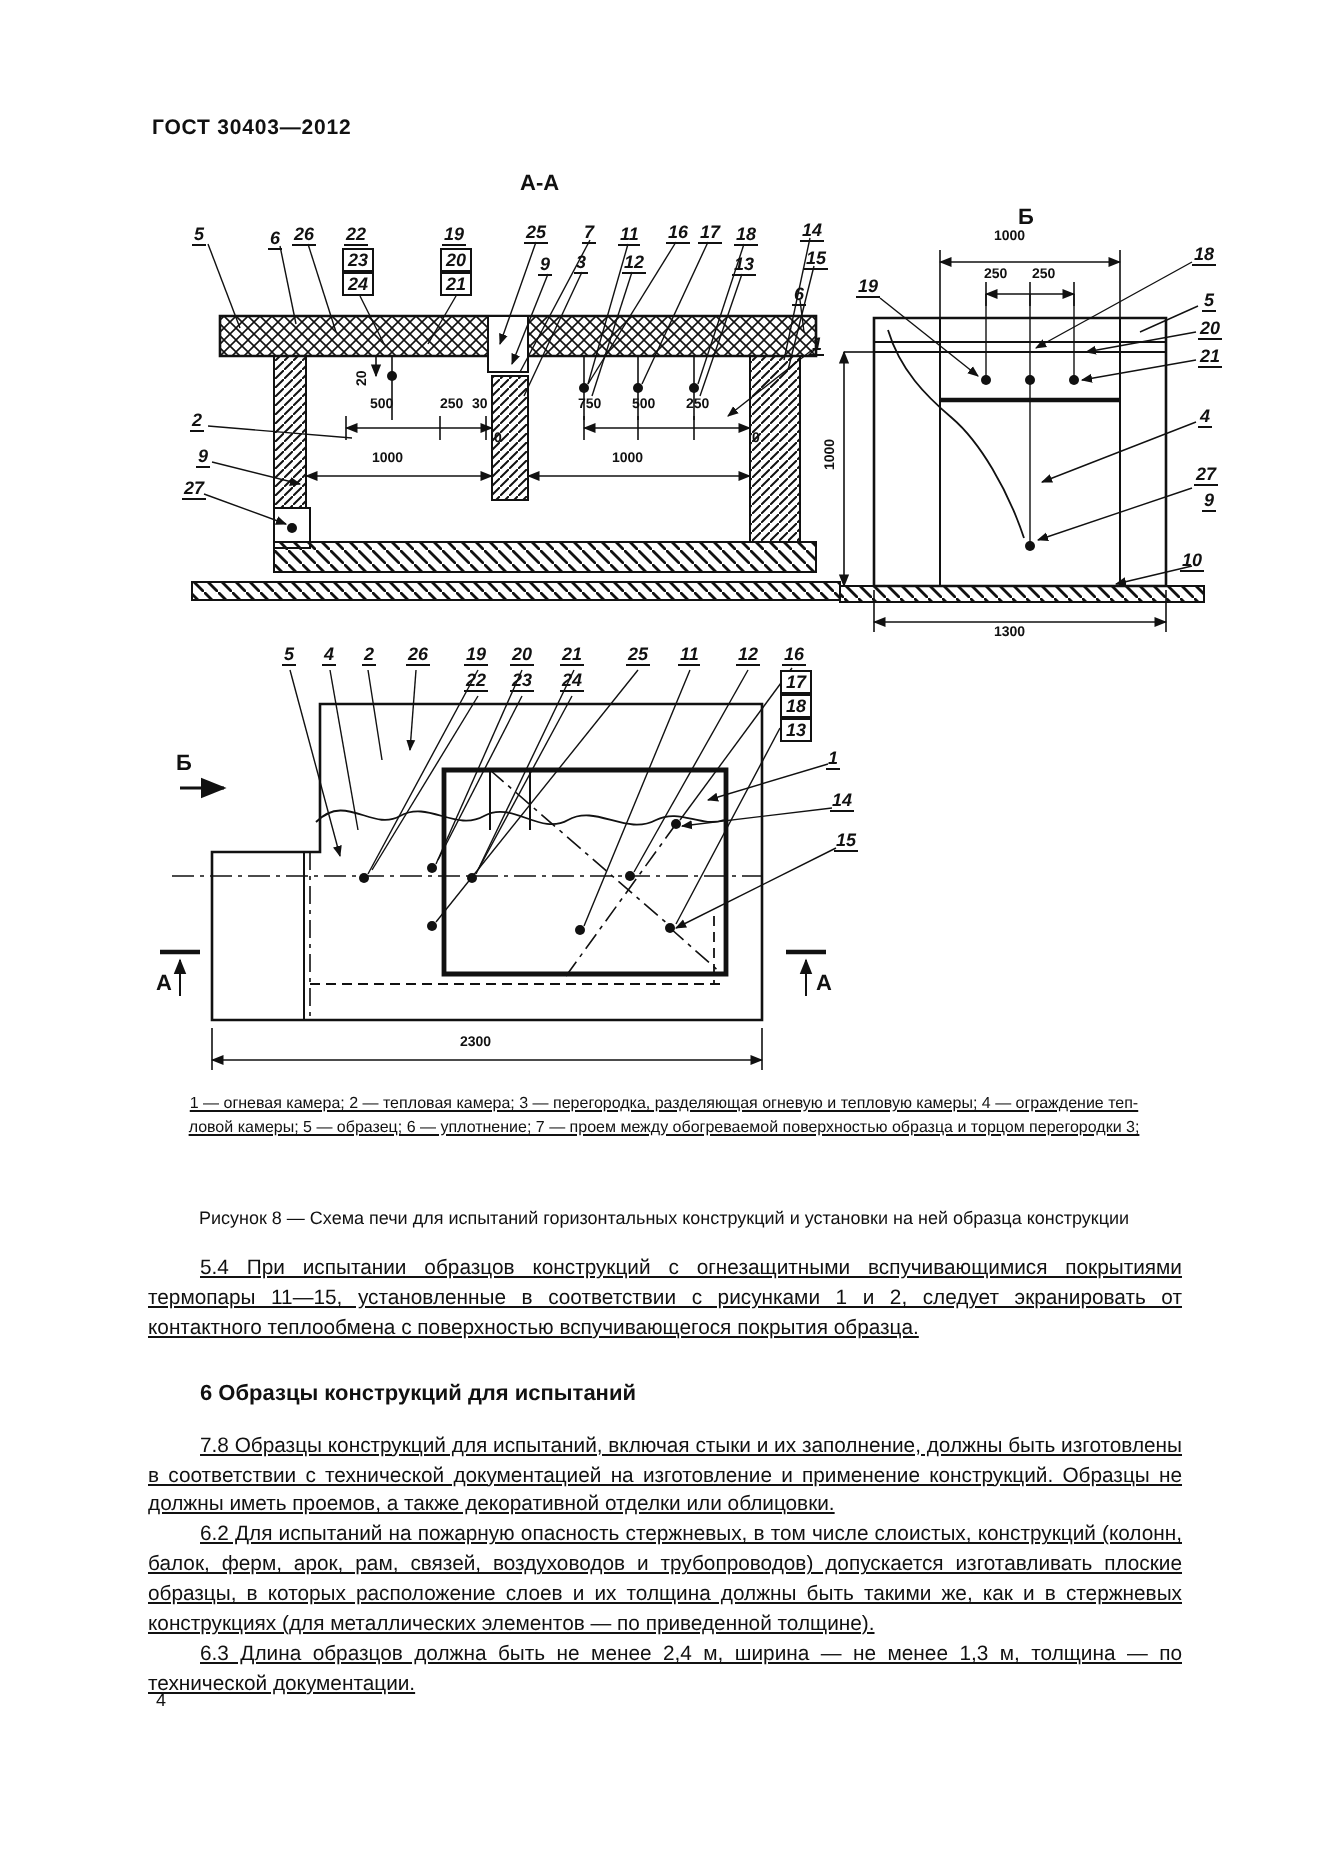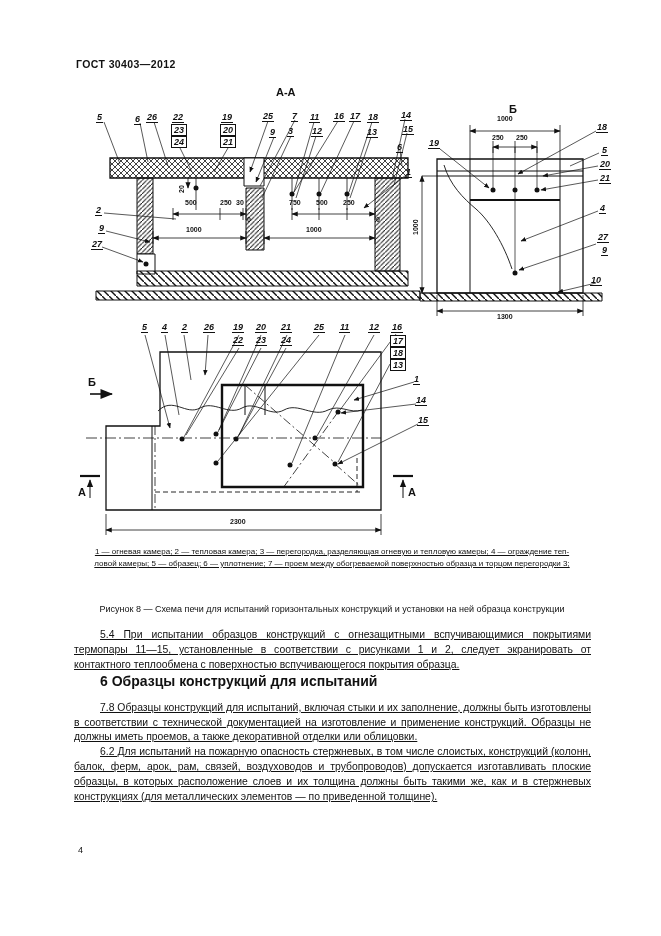--- a/index.html
+++ b/index.html
@@ -15,21 +15,21 @@
   .dim{font-size:7px;font-weight:bold;line-height:8px;}
   .dimr{font-size:7px;font-weight:bold;line-height:8px;transform:rotate(-90deg);transform-origin:left top;}
   .vt{font-size:11px;font-weight:bold;line-height:12px;}
   .mk{font-size:11px;font-weight:bold;line-height:12px;}
   .legend{position:absolute;left:70px;top:546px;width:524px;text-align:center;
           font-size:8px;line-height:11.6px;font-style:italic;}
   .legend div{font-style:normal;text-decoration:underline;}
   .figcap{position:absolute;left:70px;top:604px;width:524px;text-align:center;font-size:9px;}
   .bodytxt{position:absolute;left:74px;top:628px;width:517px;font-size:10.4px;line-height:14.9px;text-align:justify;}
   .bodytxt p{margin:0;text-indent:26px;text-decoration:underline;}
-  .bodytxt h2{margin:1px 0 12px 0;font-size:14px;text-indent:26px;font-weight:bold;}
+  .bodytxt h2{margin:17px 0 12px 0;font-size:11px;text-indent:26px;font-weight:bold;}
   svg line,svg path,svg rect,svg circle,svg polygon{vector-effect:non-scaling-stroke;}
 </style>
 </head>
 <body>
 
 <div class="page">
 
   <div class="hdr">ГОСТ 30403—2012</div>
 
   <div class="panel" style="left:88px;top:86px;width:340px;height:234px">
@@ -110,21 +110,21 @@
         <line x1="283" y1="51" x2="262" y2="112"></line>
         <line x1="317" y1="33" x2="304" y2="94"></line>
         <line x1="319" y1="47" x2="306" y2="99"></line>
         <line x1="312" y1="64" x2="314" y2="80"></line>
         <line x1="318" y1="89" x2="276" y2="122" marker-end="url(#aa-ar)"></line>
         <line x1="16" y1="127" x2="88" y2="133"></line>
         <line x1="18" y1="145" x2="62" y2="156" marker-end="url(#aa-ar)"></line>
         <line x1="14" y1="161" x2="55" y2="176" marker-end="url(#aa-ar)"></line>
       </g>
     </svg>
-  <span class="dlabel vt" style="left: 188px; top: 0px;">А-А</span>
+  <span class="dlabel vt" style="left: 172px; top: 0px;">А-А</span>
       <span class="dlabel cl" style="left: 8px; top: 26px;">5</span>
       <span class="dlabel cl" style="left: 46px; top: 28px;">6</span>
       <span class="dlabel cl" style="left: 58px; top: 26px;">26</span>
       <span class="dlabel cl" style="left: 84px; top: 26px;">22</span>
       <span class="dlabel bx" style="left: 83px; top: 38px;">23</span>
       <span class="dlabel bx" style="left: 83px; top: 50px;">24</span>
       <span class="dlabel cl" style="left: 133px; top: 26px;">19</span>
       <span class="dlabel bx" style="left: 132px; top: 38px;">20</span>
       <span class="dlabel bx" style="left: 132px; top: 50px;">21</span>
       <span class="dlabel cl" style="left: 174px; top: 25px;">25</span>
@@ -328,17 +328,18 @@
     <div>ловой камеры; 5 — образец; 6 — уплотнение; 7 — проем между обогреваемой поверхностью образца и торцом перегородки 3;</div>
   </div>
 
   <div class="figcap">Рисунок  8 — Схема печи для испытаний горизонтальных конструкций и установки на ней образца конструкции</div>
 
   <div class="bodytxt">
     <p>5.4  При испытании образцов конструкций с огнезащитными вспучивающимися покрытиями термопары 11—15, установленные в соответствии с рисунками 1 и 2, следует экранировать от контактного теплообмена с поверхностью вспучивающегося покрытия образца.</p>
     <h2>6  Образцы конструкций для испытаний</h2>
     <p>7.8  Образцы конструкций для испытаний, включая стыки и их заполнение, должны быть изготовлены в соответствии с технической документацией на изготовление и применение конструкций. Образцы не должны иметь проемов, а также декоративной отделки или облицовки.</p>
     <p>6.2  Для испытаний на пожарную опасность стержневых, в том числе слоистых, конструкций (колонн, балок, ферм, арок, рам, связей, воздуховодов и трубопроводов) допускается изготавливать плоские образцы, в которых расположение слоев и их толщина должны быть такими же, как и в стержневых конструкциях (для металлических элементов — по приведенной толщине).</p>
+    <p>6.3  Длина образцов должна быть не менее 2,4 м, ширина — не менее 1,3 м, толщина — по технической документации.</p>
   </div>
 
   <div class="pgnum">4</div>
 
 </div>
 
 </body></html>

